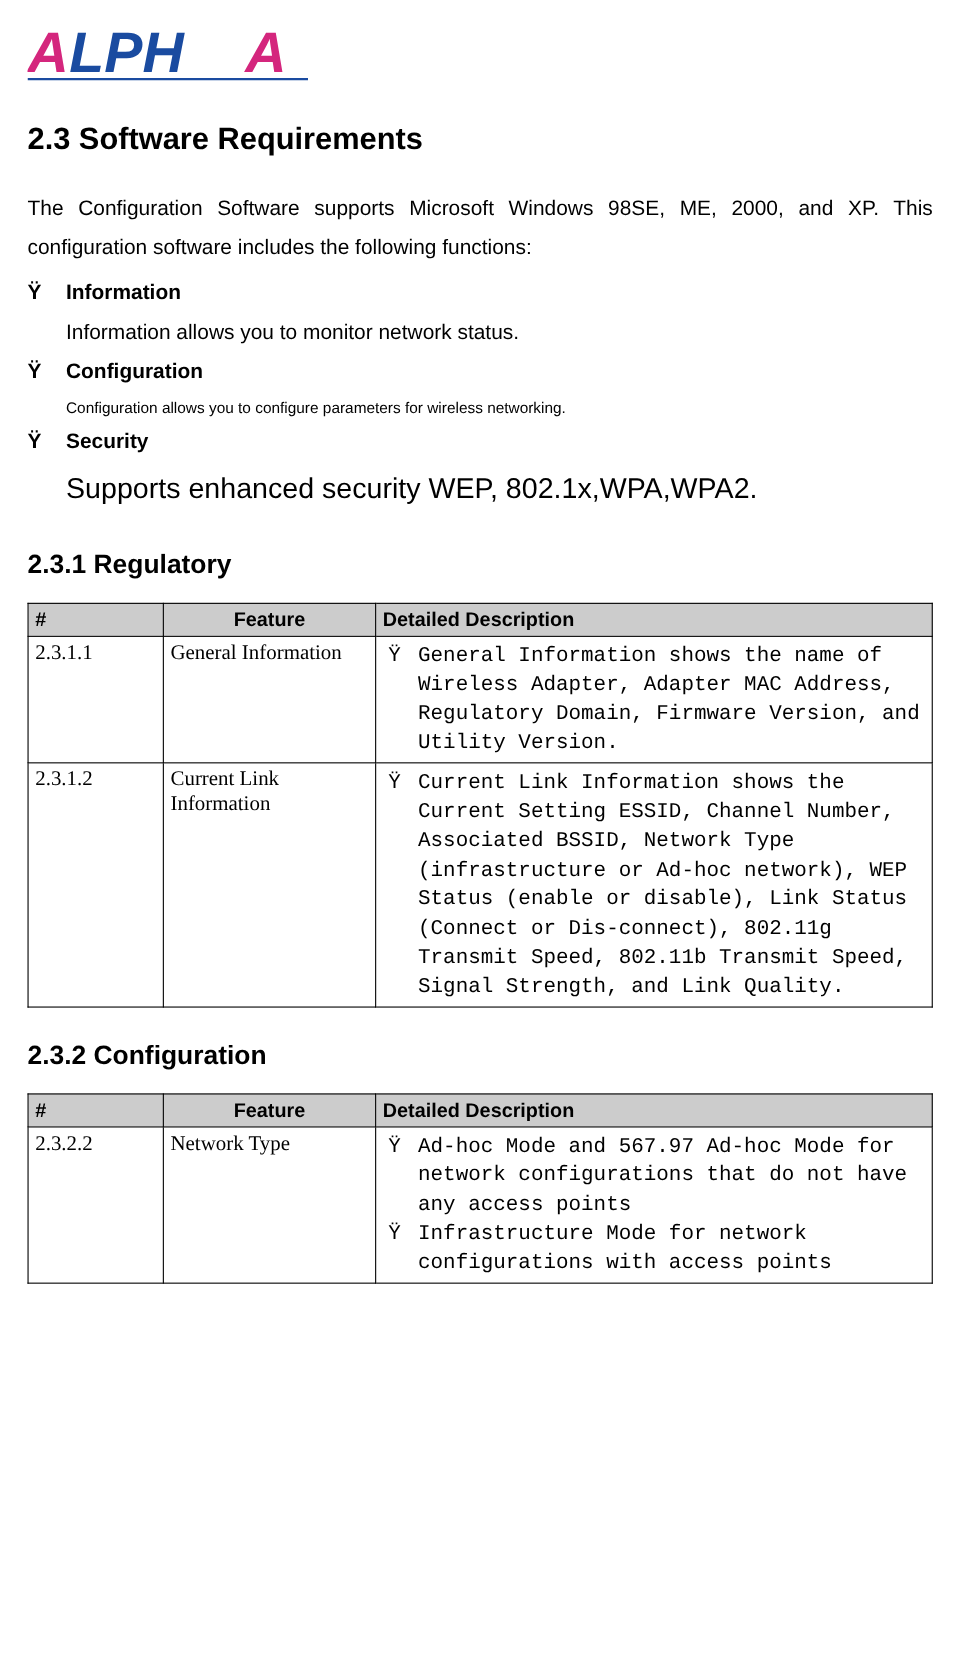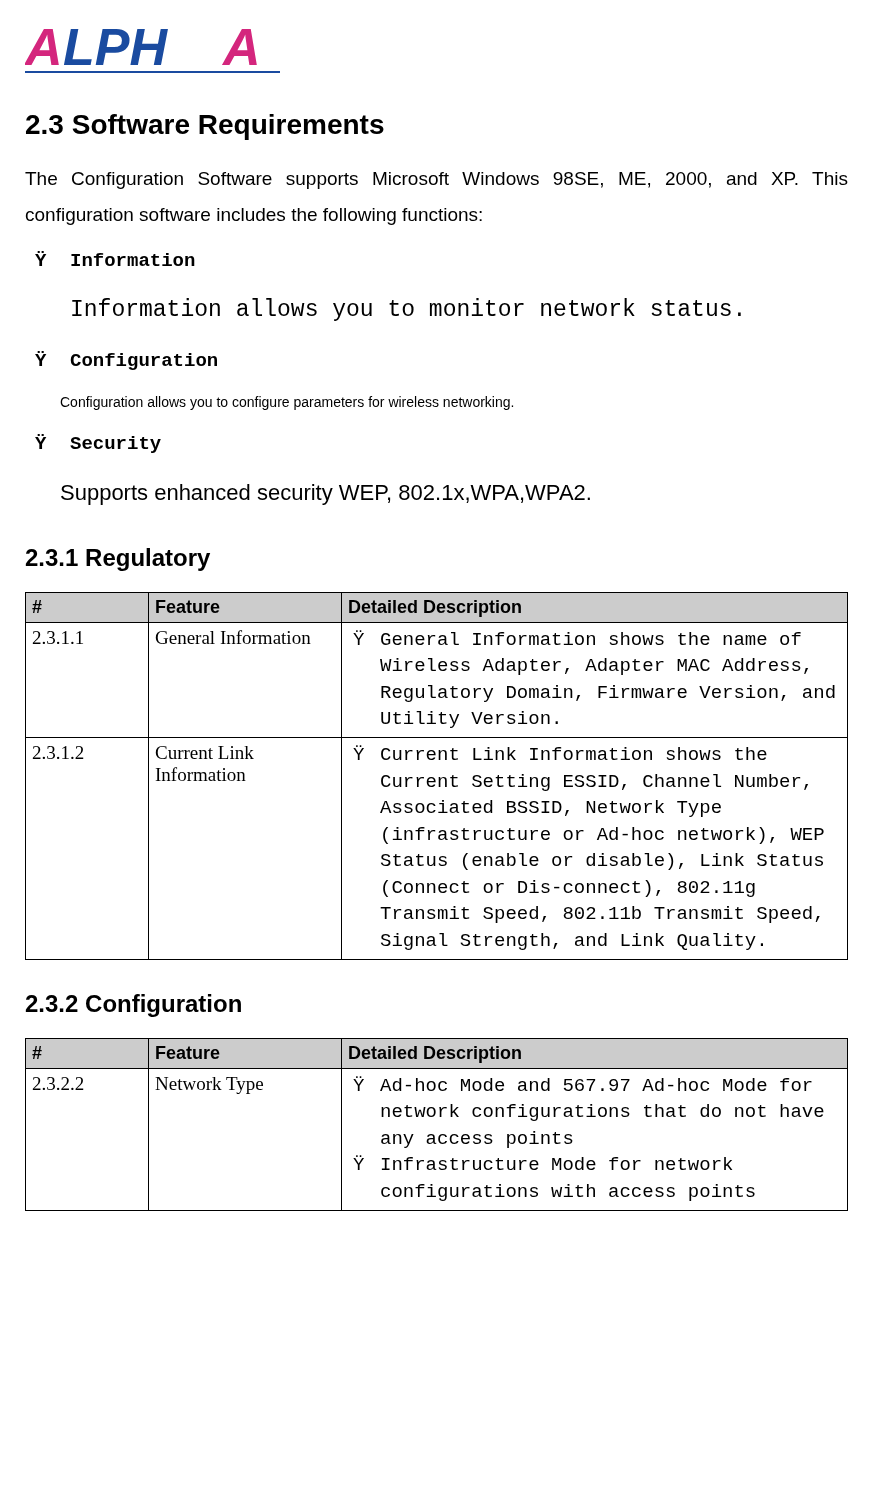--- a/index.html
+++ b/index.html
@@ -9,38 +9,37 @@
       background: #fff;
       color: #000;
       width: 823px;
     }
     .logo {
       margin-bottom: 25px;
     }
     h2 {
       font-size: 28px;
       font-weight: bold;
-      margin: 30px 0 20px 0;
+      margin: 30px 0 30px 0;
     }
     h3 {
       font-size: 24px;
       font-weight: bold;
       margin: 30px 0 20px 0;
     }
     .intro {
       font-size: 19px;
       line-height: 1.9;
       text-align: justify;
       margin-bottom: 5px;
     }
     .bullet-list {
       list-style: none;
       padding: 0;
-      margin: 10px;
-      font-family: Liberation Mono, monospace;
+      margin: 0;
     }
     .bullet-list li {
       font-size: 19px;
       line-height: 1.9;
       padding-left: 35px;
       position: relative;
     }
     .bullet-list li::before {
       content: "Ÿ";
       position: absolute;
@@ -65,20 +64,21 @@
     th {
       background: #ccc;
       font-weight: bold;
       font-family: Arial, sans-serif;
     }
     .col-num {
       width: 110px;
     }
     .col-feature {
       width: 180px;
+      text-align: center;
     }
     td {
       font-family: "Times New Roman", Times, serif;
       font-size: 19px;
     }
     .cell-bullets {
       list-style: none;
       padding: 0;
       margin: 0;
     }
@@ -106,31 +106,31 @@
   </svg>
 </div>
 
 <h2>2.3 Software Requirements</h2>
 
 <p class="intro">The Configuration Software supports Microsoft Windows 98SE, ME, 2000, and XP. This configuration software includes the following functions:</p>
 
 <ul class="bullet-list">
   <li class="bold">Information</li>
 </ul>
-<div class="desc bullet-list" style="padding-left:35px; font-size:23px; line-height:1.9;">Information allows you to monitor network status.</div>
+<div class="desc bullet-list" style="padding-left:35px; font-size:19px; line-height:1.9;">Information allows you to monitor network status.</div>
 
 <ul class="bullet-list">
   <li class="bold">Configuration</li>
 </ul>
 <div class="desc" style="padding-left:35px; font-size:14px; line-height:1.9;">Configuration allows you to configure parameters for wireless networking.</div>
 
 <ul class="bullet-list">
   <li class="bold">Security</li>
 </ul>
-<div class="desc" style="padding-left:35px; font-size:22px; line-height:1.9;">Supports enhanced security WEP, 802.1x,WPA,WPA2.</div>
+<div class="desc" style="padding-left:35px; font-size:26px; line-height:1.9;">Supports enhanced security WEP, 802.1x,WPA,WPA2.</div>
 
 <h3>2.3.1 Regulatory</h3>
 
 <table>
   <tbody>
       <tr>
     <th class="col-num">#</th>
     <th class="col-feature">Feature</th>
     <th>Detailed Description</th>
   </tr>

